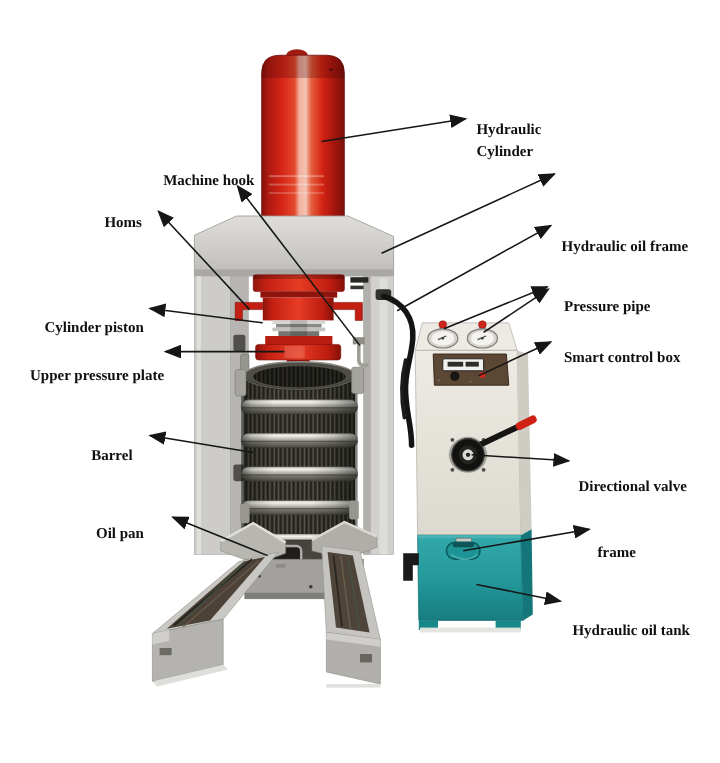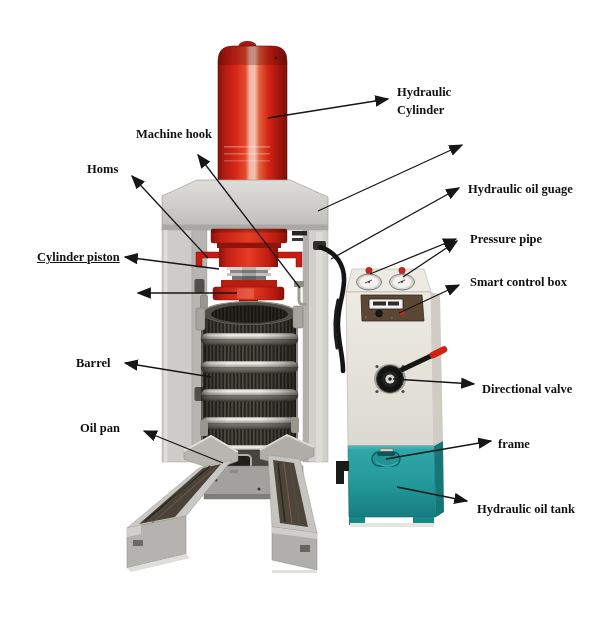--- a/index.html
+++ b/index.html
@@ -1,21 +1,21 @@
 <!DOCTYPE html>
 <html><head>
 <meta charset="utf-8">
 <style>
   html,body{margin:0;padding:0;background:#ffffff;}
   .stage{position:relative;width:600px;height:636px;overflow:hidden;background:#ffffff;
          font-family:"Liberation Serif",serif;}
   .stage svg{position:absolute;left:0;top:0;}
   #annotations{position:absolute;left:0;top:0;width:600px;height:636px;pointer-events:none;}
   .label{position:absolute;font-weight:bold;font-size:12.5px;line-height:1.42;
-         color:#101010;white-space:pre-line;}
+         color:#101010;white-space:pre-line;margin-top:16px;}
   .arrow{stroke:#161616;stroke-width:1.3px;fill:none;}
 </style>
 </head>
 <body>
 
 <div class="stage">
 <svg width="600" height="636" viewBox="0 0 600 636">
   <defs>
     <linearGradient id="gRed" x1="0" y1="0" x2="1" y2="0">
       <stop offset="0" stop-color="#7e120c"></stop>
@@ -272,25 +272,26 @@
         <line x1="399" y1="313" x2="459" y2="285" class="arrow" marker-end="url(#ah)"></line>
         <line x1="393" y1="379" x2="474" y2="384" class="arrow" marker-end="url(#ah)"></line>
         <line x1="386" y1="459" x2="491" y2="441" class="arrow" marker-end="url(#ah)"></line>
         <line x1="397" y1="487" x2="467" y2="501" class="arrow" marker-end="url(#ah)"></line>
       </g>
 </svg>
 
 <div id="annotations">
       <div class="label" style="left: 136px; top: 126px;">Machine hook</div>
       <div class="label" style="left: 87px; top: 161px;">Homs</div>
-      <div class="label" style="left: 37px; top: 249px; text-decoration: underline;">Cylinder piston</div>
+      <div class="label" style="left: 37px; top: 249px;">Cylinder piston</div>
+      <div class="label" style="left: 25px; top: 289px;">Upper pressure plate</div>
       <div class="label" style="left: 76px; top: 355px;">Barrel</div>
       <div class="label" style="left: 80px; top: 420px;">Oil pan</div>
       <div class="label" style="left: 397px; top: 84px;">Hydraulic
 Cylinder</div>
-      <div class="label" style="left: 468px; top: 181px;">Hydraulic oil guage</div>
+      <div class="label" style="left: 468px; top: 181px;">Hydraulic oil frame</div>
       <div class="label" style="left: 470px; top: 231px;">Pressure pipe</div>
       <div class="label" style="left: 470px; top: 274px;">Smart control box</div>
       <div class="label" style="left: 482px; top: 381px;">Directional valve</div>
       <div class="label" style="left: 498px; top: 436px;">frame</div>
       <div class="label" style="left: 477px; top: 501px;">Hydraulic oil tank</div>
     </div>
 </div>
 
 </body></html>

